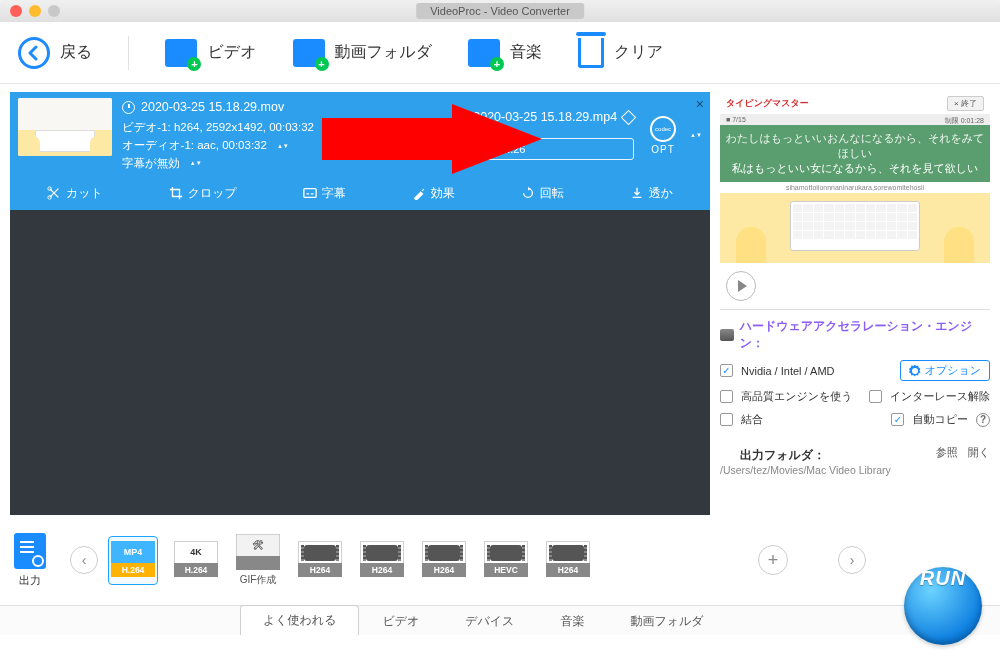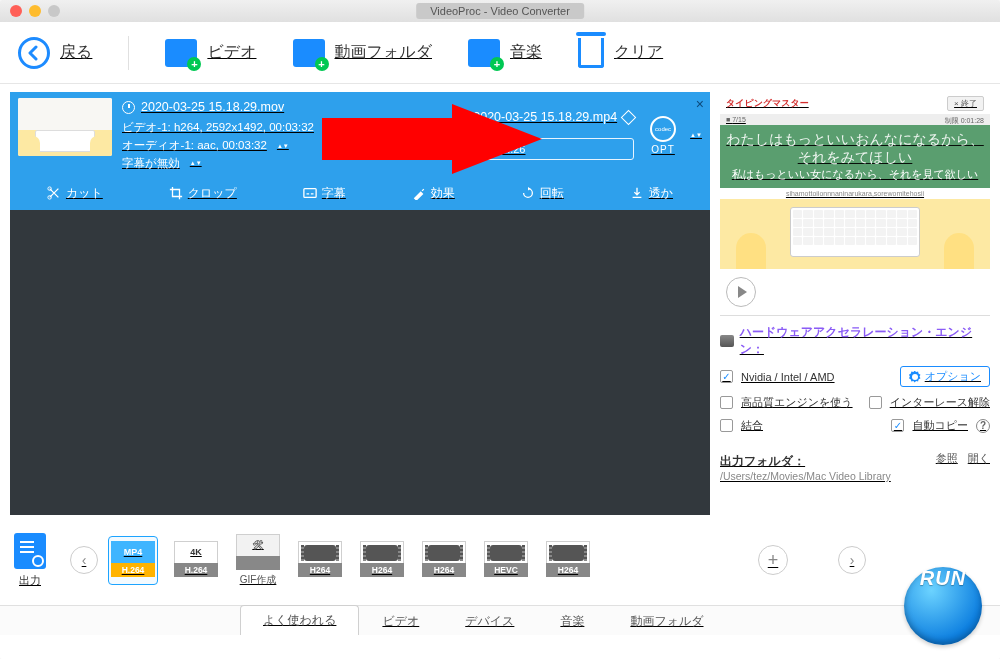--- a/index.html
+++ b/index.html
@@ -87,21 +87,21 @@
 
   .hw-title { font-size:12px; font-weight:bold; color:#8b5cf6; display:flex; align-items:center; gap:6px; margin-bottom:8px;}
   .chip { width:14px; height:12px; background:linear-gradient(#888,#555); border-radius:2px; }
   .hw-row { display:flex; align-items:center; gap:8px; font-size:11px; color:#333; margin-bottom:8px;}
   .chk { width:13px; height:13px; border:1px solid #999; border-radius:2px; display:inline-flex; align-items:center; justify-content:center; background:#fff; cursor:pointer; font-size:10px; color:#1a8cff;}
   .opt-btn { border:1px solid #1a8cff; color:#1a8cff; padding:2px 8px; border-radius:3px; font-size:11px; display:flex; align-items:center; gap:4px; cursor:pointer; margin-left:auto;}
   .gear-s { width:12px; height:12px; background:#1a8cff; clip-path: polygon(50% 0,61% 12%,78% 8%,82% 26%,98% 35%,90% 50%,98% 65%,82% 74%,78% 92%,61% 88%,50% 100%,39% 88%,22% 92%,18% 74%,2% 65%,10% 50%,2% 35%,18% 26%,22% 8%,39% 12%); position:relative;}
   .gear-s::after{content:"";position:absolute;inset:3px;background:#fff;border-radius:50%;}
   .q { width:14px;height:14px;border:1.5px solid #888;border-radius:50%;text-align:center;font-size:10px;line-height:12px;color:#666;font-weight:bold;}
 
-  .out-folder-lbl { font-size:12px; font-weight:bold; color:#333; margin-top:6px;}
+  .out-folder-lbl { font-size:12px; font-weight:bold; color:#333; margin-top:6px;margin-left:20px;}
   .out-row { display:flex; align-items:center; gap:10px; }
   .out-path { font-size:10.5px; color:#888; flex:1; overflow:hidden; text-overflow:ellipsis; white-space:nowrap;}
   .text-btn { font-size:11px; color:#555; cursor:pointer; }
 
   
   .format-bar { height:90px; background:#fff; display:flex; align-items:center; padding:0 14px; gap:10px; }
   .out-icon { display:flex; flex-direction:column; align-items:center; gap:4px; margin-right:14px;}
   .out-icon .doc { width:32px; height:36px; background:#1a8cff; border-radius:3px; position:relative; display:flex; align-items:center;}
   .out-icon .doc::before{content:"";position:absolute;left:6px;top:8px;width:14px;height:2px;background:#fff;box-shadow:0 5px 0 #fff,0 10px 0 #fff;}
   .out-icon .doc .g{position:absolute;right:2px;bottom:2px;width:12px;height:12px;border:2px solid #fff;border-radius:50%;}
@@ -124,21 +124,21 @@
   .plus-circ { width:30px; height:30px; border:1px solid #ccc; border-radius:50%; display:flex; align-items:center; justify-content:center; font-size:18px; color:#888; cursor:pointer;}
 
   
   .tabs { height:30px; background:#fbfbfb; display:flex; align-items:stretch; padding-left:240px; border-top:1px solid #e0e0e0;}
   .tab { padding:8px 22px; font-size:12px; color:#555; display:flex; align-items:center; border:1px solid transparent; border-bottom:none; cursor:pointer;}
   .tab.active { background:#fff; border-color:#d0d0d0; border-radius:4px 4px 0 0; margin-top:-1px;}
 
   
   .run-btn { position:absolute; right:18px; bottom:14px; width:78px; height:78px; border-radius:50%; background: radial-gradient(circle at 35% 30%, #6cd3ff, #0d7fe0 70%); box-shadow: inset 0 -3px 6px rgba(0,0,0,.3), 0 2px 4px rgba(0,0,0,.2); display:flex; align-items:flex-start; justify-content:center; cursor:pointer;}
   .run-btn span { color:#fff; font-weight:bold; font-style:italic; font-size:20px; letter-spacing:1px; text-shadow:0 1px 1px rgba(0,0,0,.3);}
-  .app-root { position:relative; width:1000px; height:659px; background:#fff; overflow:hidden; border-radius: 2px; text-decoration: underline; }
+  .app-root { position:relative; width:1000px; height:659px; background:#fff; overflow:hidden; border-radius: 2px; }
 </style>
 </head>
 <body>
 
 <div class="app-root">
 
   <div class="titlebar">
     <div class="traffic">
       <div class="tl-dot tl-red"></div>
       <div class="tl-dot tl-yel"></div>
@@ -284,21 +284,21 @@
 
     <div class="right-col">
       <div class="preview">
         <div class="pv-img">
           <div class="pv-top">
             <span class="pv-logo">タイピングマスター</span>
             <span class="pv-btn">× <span>終了</span></span>
           </div>
           <div class="pv-bar"><span>■ <span>7/15</span></span><span style="float:right">制限 0:01:28</span></div>
           <div class="pv-green">
-            <div style="font-size:14px;opacity:.9">わたしはもっといいおんなになるから、それをみてほしい</div>
+            <div style="font-size:11px;opacity:.9">わたしはもっといいおんなになるから、それをみてほしい</div>
             <div class="main-jp">私はもっといい女になるから、それを見て欲しい</div>
           </div>
           <div class="pv-url">sihamottoiionnnaninarukara,sorewomitehosii</div>
           <div class="pv-kbd-area">
             <div class="pv-kbd">
               <div></div>
                 <div></div>
                 <div></div>
                 <div></div>
                 <div></div>

